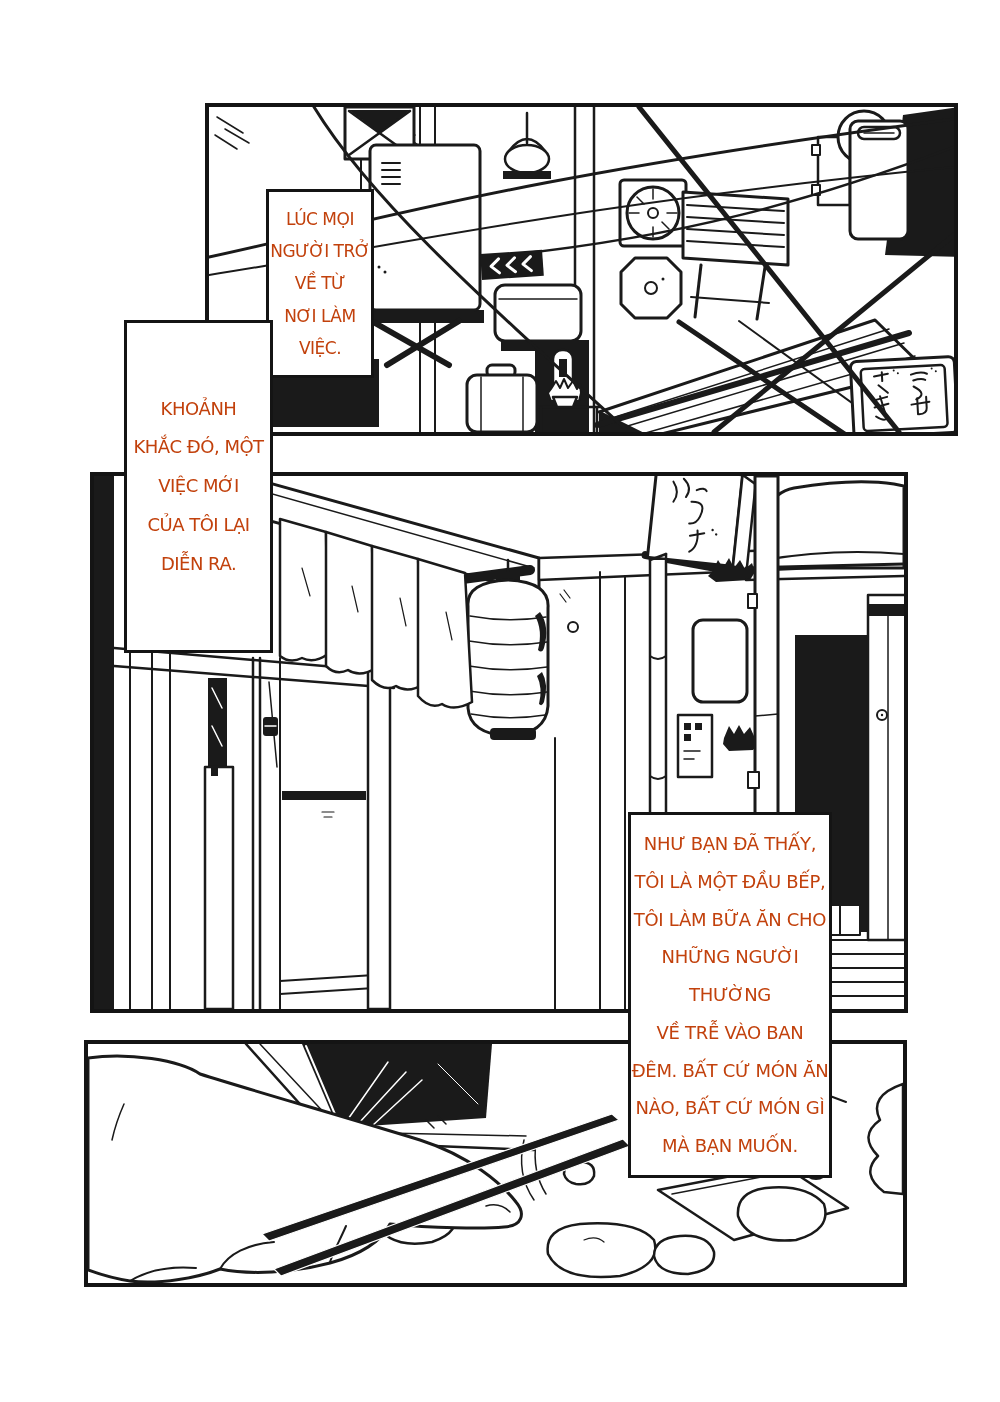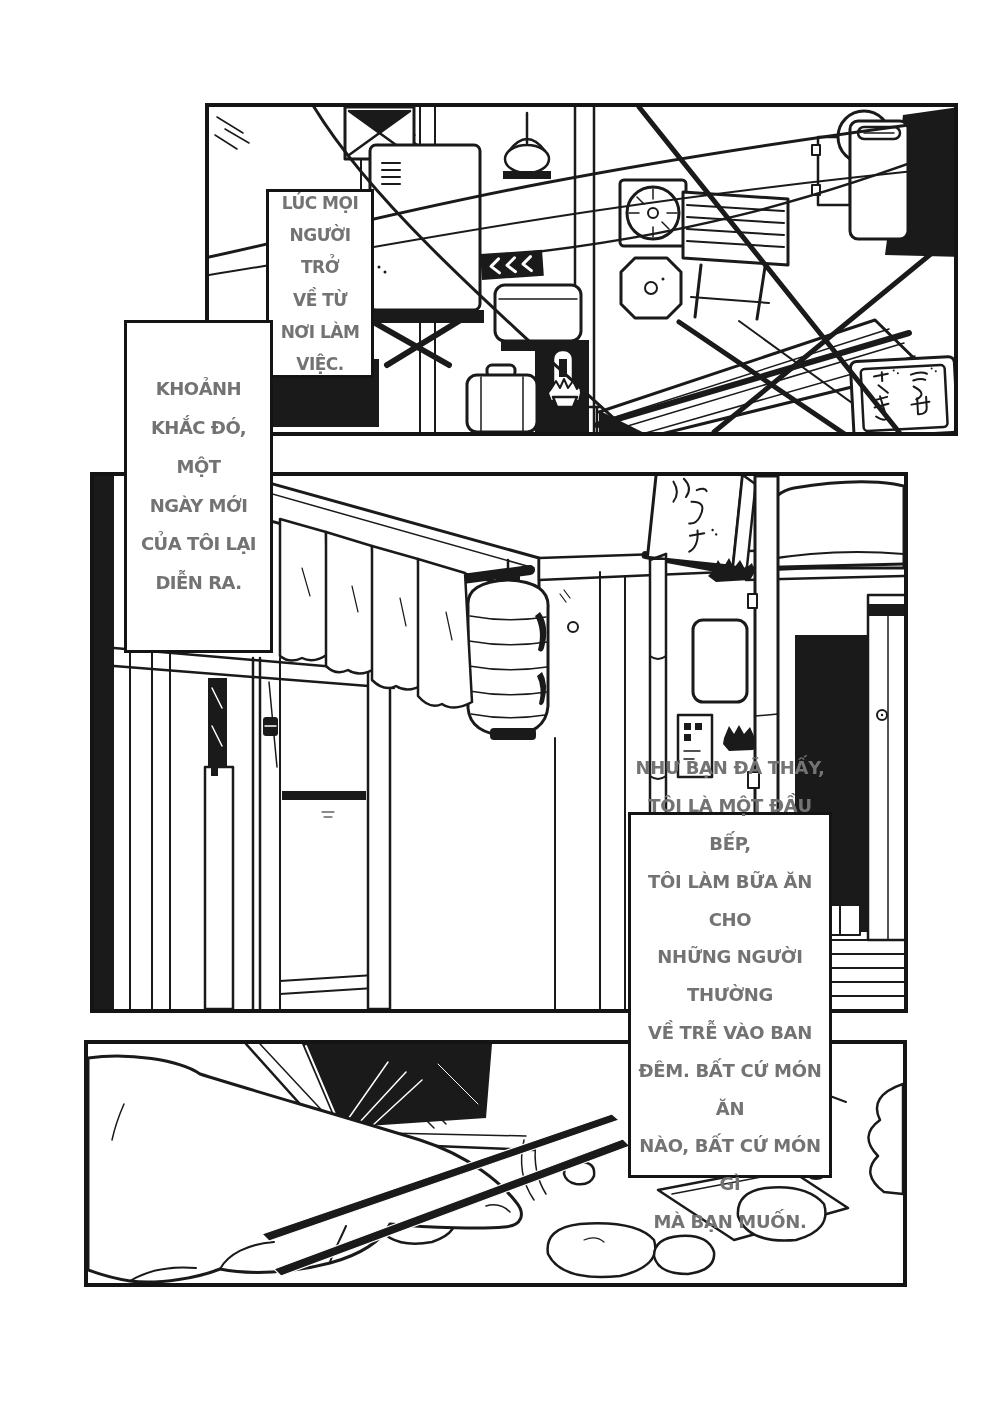--- a/index.html
+++ b/index.html
@@ -5,21 +5,21 @@
   html,body{margin:0;padding:0;background:#ffffff;}
   .page{position:relative;width:1000px;height:1402px;background:#ffffff;overflow:hidden;
         font-family:"DejaVu Sans",sans-serif;color:#1a1a1a;}
   .panel{position:absolute;background:#ffffff;border:4px solid #141414;box-sizing:border-box;overflow:hidden;}
   .panel svg{display:block;width:100%;height:100%;}
   .panel-top{left:205px;top:103px;width:753px;height:333px;}
   .panel-middle{left:90px;top:472px;width:818px;height:541px;}
   .panel-bottom{left:84px;top:1040px;width:823px;height:247px;}
   .caption{position:absolute;background:#ffffff;border:3px solid #141414;box-sizing:border-box;
            display:flex;align-items:center;justify-content:center;text-align:center;z-index:5;}
-  .caption-text{white-space:pre-line;font-weight:700;color:#737373;}
+  .caption-text{white-space:pre-line;font-weight:400;color:#c2410c;}
   .caption-1{left:266px;top:189px;width:108px;height:189px;}
   .caption-1 .caption-text{font-size:17px;line-height:1.9;letter-spacing:-0.5px;}
   .caption-2{left:124px;top:320px;width:149px;height:333px;}
   .caption-2 .caption-text{font-size:18px;line-height:2.15;letter-spacing:-0.5px;}
   .caption-3{left:628px;top:812px;width:204px;height:366px;}
   .caption-3 .caption-text{font-size:18px;line-height:2.1;letter-spacing:-0.3px;}
 </style>
 </head>
 <body>
 
@@ -416,21 +416,21 @@
   <div class="caption caption-1">
     <span class="caption-text">LÚC MỌI
 NGƯỜI TRỞ
 VỀ TỪ
 NƠI LÀM
 VIỆC.</span>
   </div>
   <div class="caption caption-2">
     <span class="caption-text">KHOẢNH
 KHẮC ĐÓ, MỘT
-NGÀY MỚI
+VIỆC MỚI
 CỦA TÔI LẠI
 DIỄN RA.</span>
   </div>
   <div class="caption caption-3">
     <span class="caption-text">NHƯ BẠN ĐÃ THẤY,
 TÔI LÀ MỘT ĐẦU BẾP,
 TÔI LÀM BỮA ĂN CHO
 NHỮNG NGƯỜI THƯỜNG
 VỀ TRỄ VÀO BAN
 ĐÊM. BẤT CỨ MÓN ĂN

